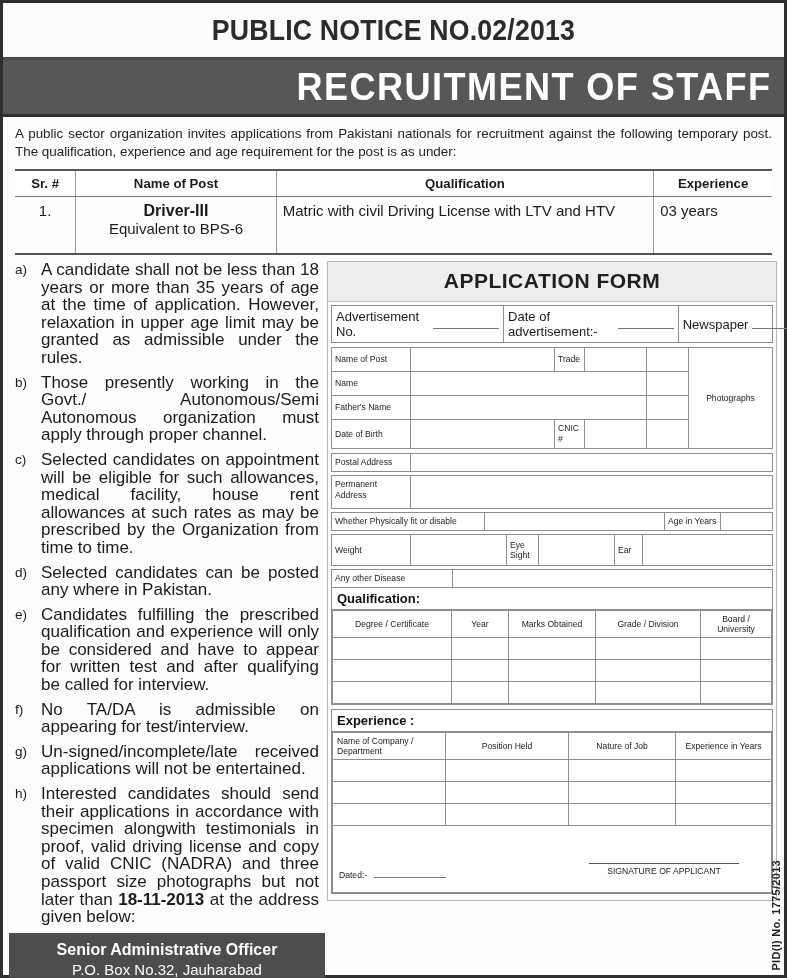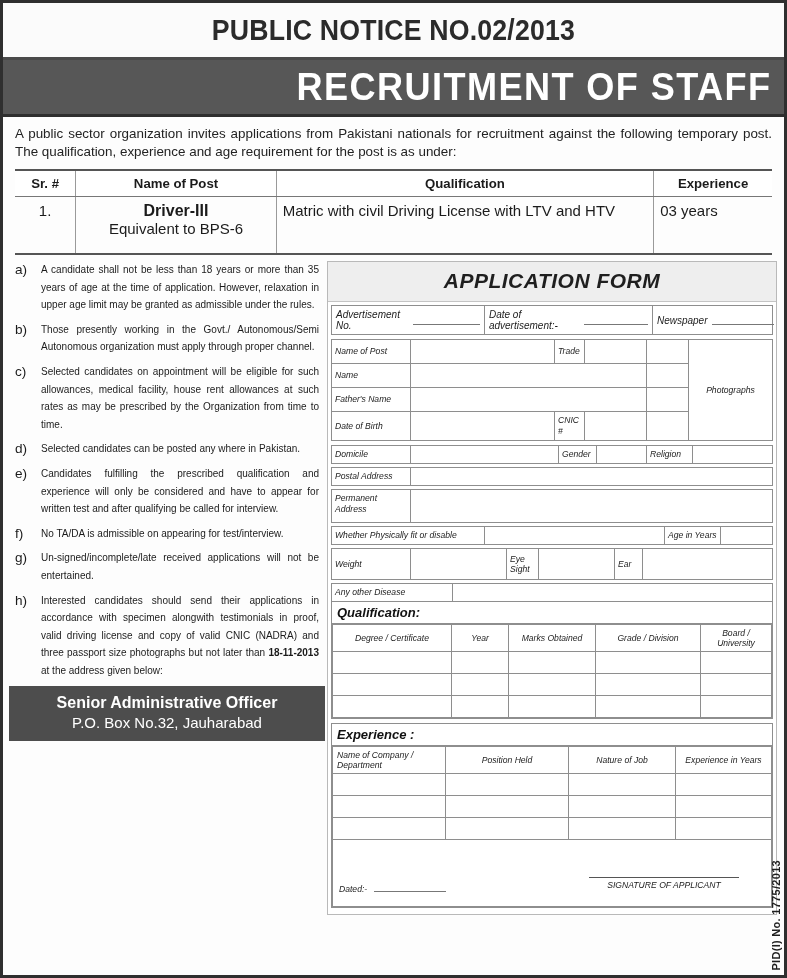--- a/index.html
+++ b/index.html
@@ -76,40 +76,39 @@
   .post-sub{font-size:15px;display:block;}
 
   
   .body-split{display:flex;margin-top:6px;}
   .left-col{width:322px;padding:0 6px 0 12px;box-sizing:border-box;}
   .right-col{width:459px;padding:0 4px 0 2px;box-sizing:border-box;position:relative;}
 
   
   .cond{display:flex;margin-bottom:7px;}
   .cond .mark{width:26px;flex:0 0 26px;font-size:13.6px;line-height:17.6px;}
-  .cond .body{flex:1;font-size:10px;line-height:17.6px;text-align:justify;}
+  .cond .body{flex:1;font-size:17px;line-height:17.6px;text-align:justify;}
   .cond .body b{font-weight:bold;}
 
   .officer-box{
     margin:6px 0 0 -6px;
     width:316px;
     background:#4d4d4d;color:#fff;
     text-align:center;
     padding:7px 4px 9px 4px;
     box-sizing:border-box;
   }
   .officer-box .l1{font-size:16px;font-weight:bold;line-height:20px;}
   .officer-box .l2{font-size:15px;line-height:19px;}
 
   
   .form-wrap{
     border:1px solid #b9b9b9;
     background:#fff;
     width:448px;
-    font-style:italic;
   }
   .form-title{
     background:#eeeeee;
     border-bottom:1px solid #c4c4c4;
     text-align:center;
     font-size:21px;font-weight:bold;letter-spacing:.5px;
     padding:7px 0 8px 0;
     color:#1f1f1f;
   }
   .fsec{padding:3px 3px 2px 3px;}
@@ -125,21 +124,21 @@
   .cell.vtop{align-items:flex-start;}
   .bl{border-left:1px solid #8e8e8e;}
   .blank{flex:1;}
   .ulline{
     display:inline-block;border-bottom:1px solid #777;
     height:9px;margin-left:4px;
   }
 
   
   .row-adv{display:flex;border:1px solid #8e8e8e;margin-bottom:4px;}
-  .row-adv .seg{display:flex;align-items:center;padding:3px 4px;font-size:10px;box-sizing:border-box;min-height:18px;}
+  .row-adv .seg{display:flex;align-items:center;padding:3px 4px;font-size:13px;box-sizing:border-box;min-height:18px;}
 
   
   .photo-block{display:flex;border:1px solid #8e8e8e;margin-bottom:4px;}
   .photo-left{flex:1;}
   .photo-left .prow{display:flex;border-bottom:1px solid #8e8e8e;min-height:23px;}
   .photo-left .prow:last-child{border-bottom:none;}
   .photo-cell{
     width:83px;flex:0 0 83px;border-left:1px solid #8e8e8e;
     display:flex;align-items:center;justify-content:center;
     font-size:8.6px;color:#1c1c1c;
@@ -310,28 +309,20 @@
                 <div class="cell bl" style="flex:0 0 30px;">CNIC #</div>
                 <div class="cell bl" style="flex:0 0 62px;"></div>
                 <div class="cell bl" style="flex:0 0 42px;"></div>
               </div>
             </div>
             <div class="photo-cell">
               <span>Photographs</span>
             </div>
           </div>
 
-          <div class="frow">
-            <div class="cell" style="flex:0 0 78px;">Domicile</div>
-            <div class="cell bl blank"></div>
-            <div class="cell bl" style="flex:0 0 38px;">Gender</div>
-            <div class="cell bl" style="flex:0 0 50px;"></div>
-            <div class="cell bl" style="flex:0 0 46px;">Religion</div>
-            <div class="cell bl" style="flex:0 0 80px;"></div>
-          </div>
 
           <div class="frow">
             <div class="cell" style="flex:0 0 78px;">Postal Address</div>
             <div class="cell bl blank"></div>
           </div>
 
           <div class="frow" style="min-height:32px;">
             <div class="cell vtop" style="flex:0 0 78px;min-height:32px;">Permanent Address</div>
             <div class="cell bl blank" style="min-height:32px;"></div>
           </div>

